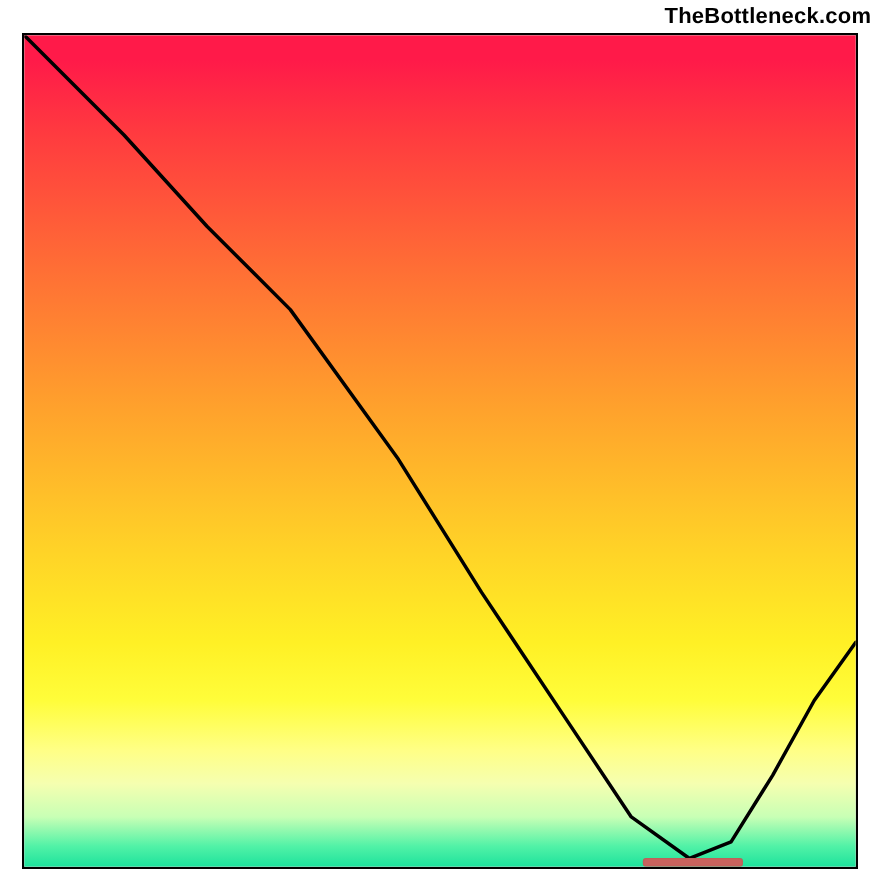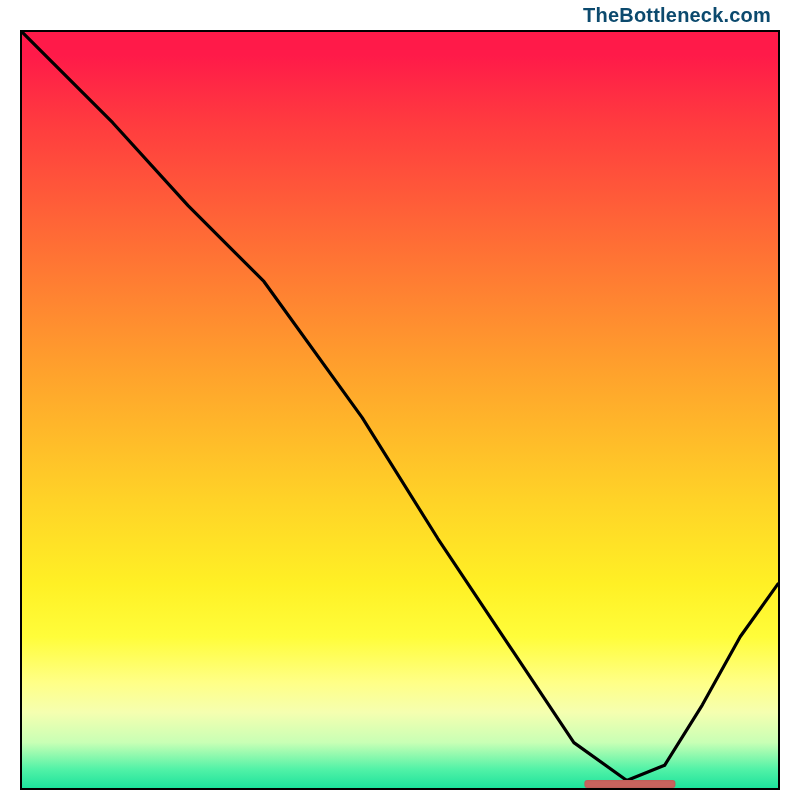--- a/index.html
+++ b/index.html
@@ -2,24 +2,24 @@
 <html><head>
 <meta charset="utf-8">
 <style>
   * { margin: 0; padding: 0; box-sizing: border-box; }
   html, body { width: 800px; height: 800px; overflow: hidden; }
   body { background: #ffffff; font-family: Arial, Helvetica, sans-serif; position: relative; }
 
   .watermark {
     position: absolute;
     top: 4px;
-    right: 29px;
+    right: 8px;
     font-size: 20px;
     font-weight: 600;
-    color: #0c4a6e;
+    color: #000000;
     letter-spacing: 0.2px;
   }
 
   .plot-area {
     position: absolute;
     top: 30px;
     left: 20px;
     width: 760px;
     height: 760px;
     border: 2px solid #000000;

